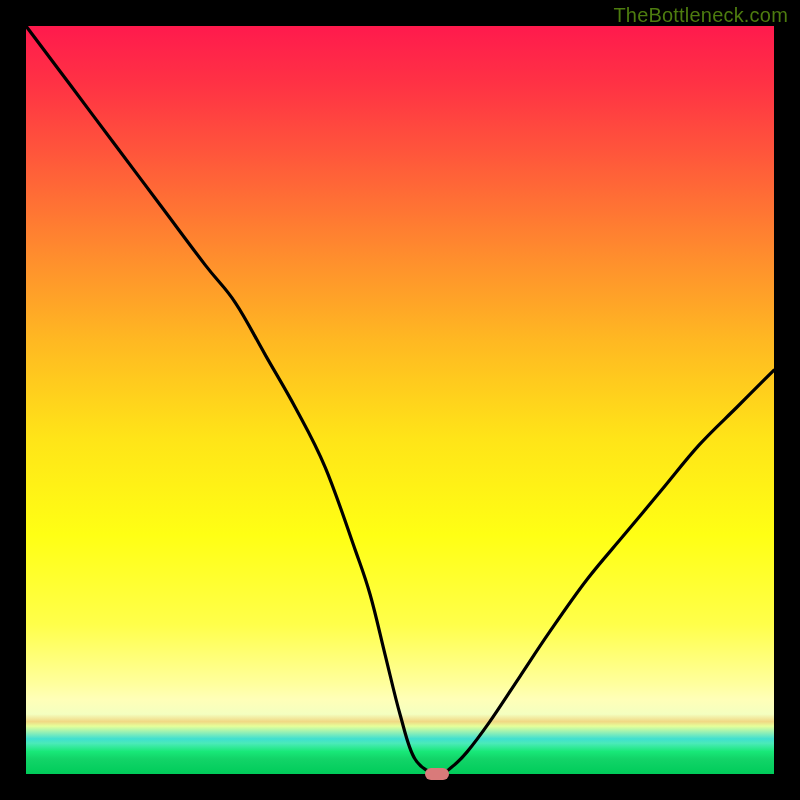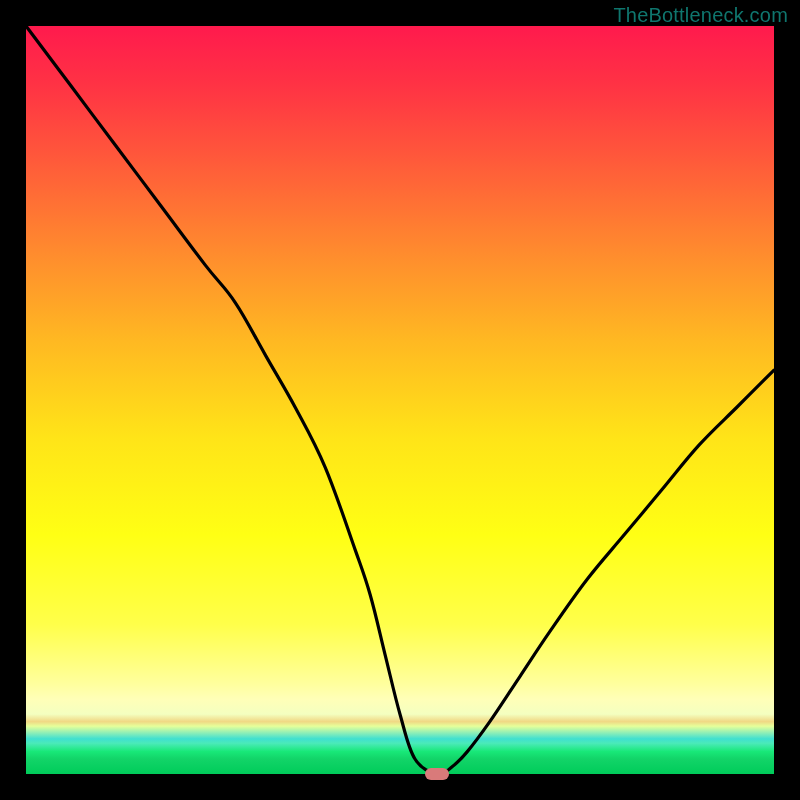--- a/index.html
+++ b/index.html
@@ -47,21 +47,21 @@
       
       #18e878 97%,
       #12d468 98%,
       #00cc5a 100%
     );
   }
   .watermark {
     position: absolute;
     top: 4px;
     right: 12px;
-    color: #0f766e;
+    color: #4d7c0f;
     font-size: 20px;
     letter-spacing: 0.2px;
     user-select: none;
   }
   svg.curve {
     position: absolute;
     inset: 0;
     width: 100%;
     height: 100%;
     overflow: visible;

